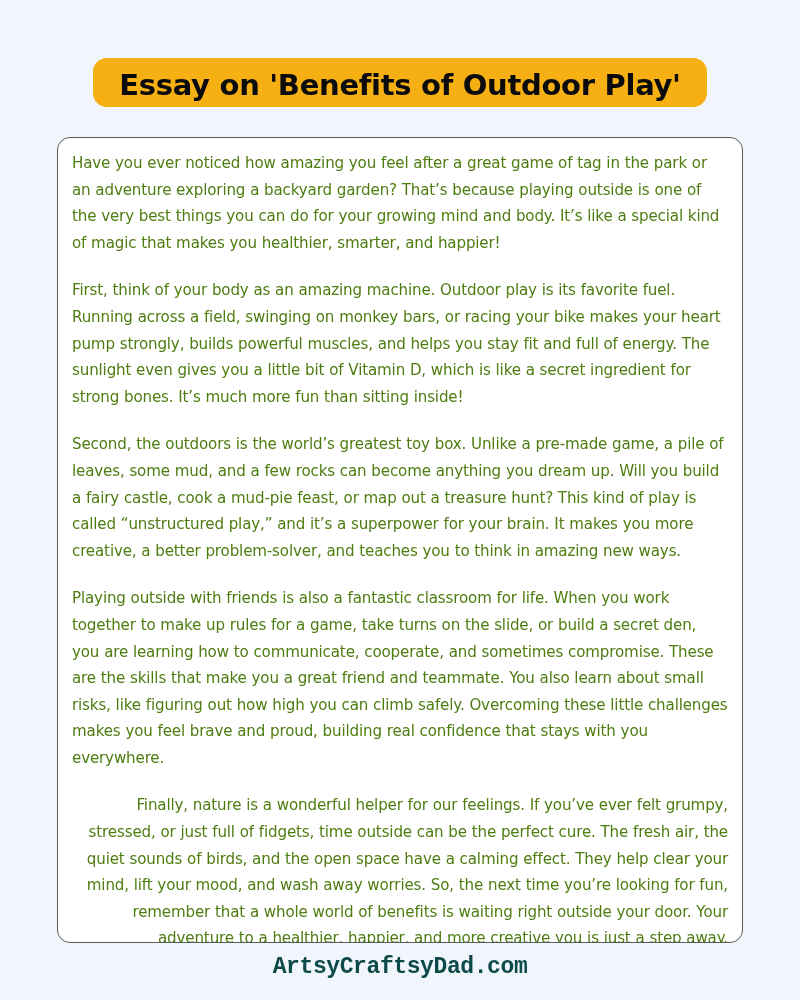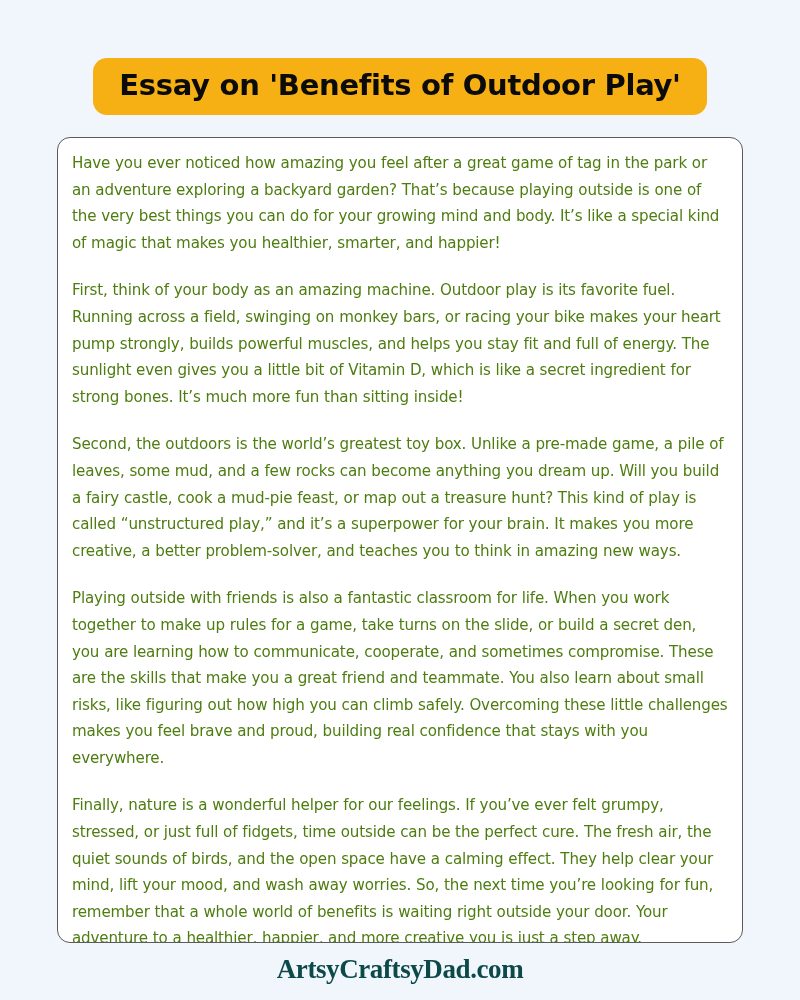--- a/index.html
+++ b/index.html
@@ -27,21 +27,21 @@
     position: absolute;
     left: 0;
     top: 58px;
     width: 800px;
     display: flex;
     justify-content: center;
   }
   .title-badge {
     background: #f6b013;
     border-radius: 14px;
-    padding: 9px 26px 12px 26px;
+    padding: 9px 26px 4px 26px;
     min-width: 604px;
     box-sizing: border-box;
     display: flex;
     align-items: center;
     justify-content: center;
   }
   .title-badge-text {
     font-family: "DejaVu Sans", sans-serif;
     font-size: 29px;
     font-weight: bold;
@@ -72,33 +72,34 @@
     color: #4d7c0f;
     letter-spacing: -0.15px;
     word-spacing: 0.2px;
   }
   .essay-paragraph {
     margin: 0 0 21px 0;
     text-align: left;
   }
   .essay-paragraph:last-child {
     margin-bottom: 6px;
+    text-align: right;
   }
 
   
   .footer {
     position: absolute;
     left: 0;
     top: 954px;
     width: 800px;
     text-align: center;
   }
   .footer-text {
-    font-family: Liberation Serif, serif;
-    font-size: 27px;
+    font-family: Liberation Mono, monospace;
+    font-size: 23px;
     font-weight: bold;
     color: #0c4a49;
     letter-spacing: -0.4px;
   }
 </style>
 </head>
 <body>
 
 <div class="page">
 

